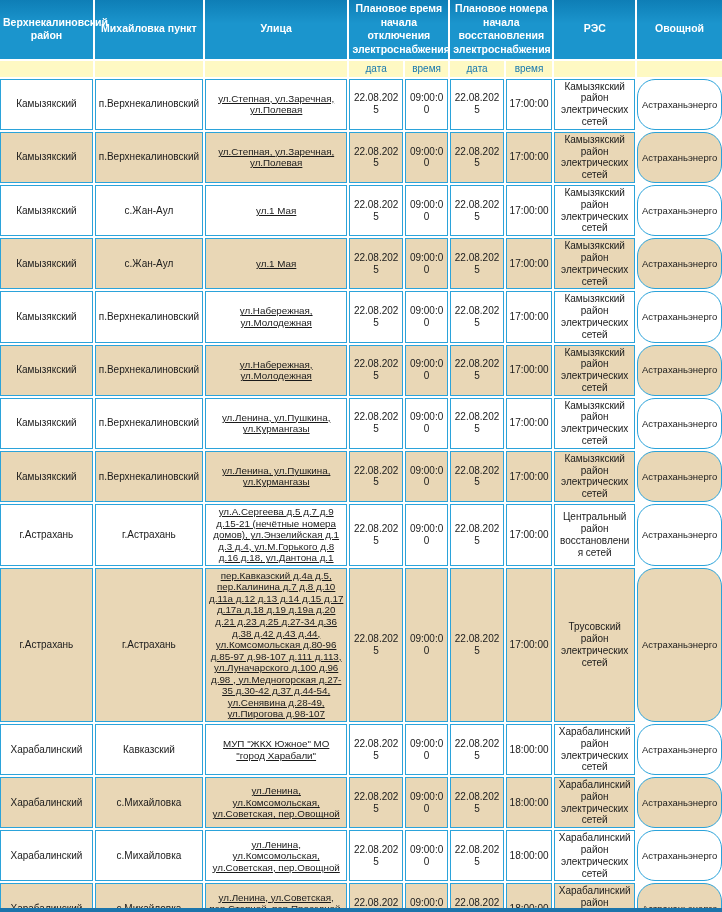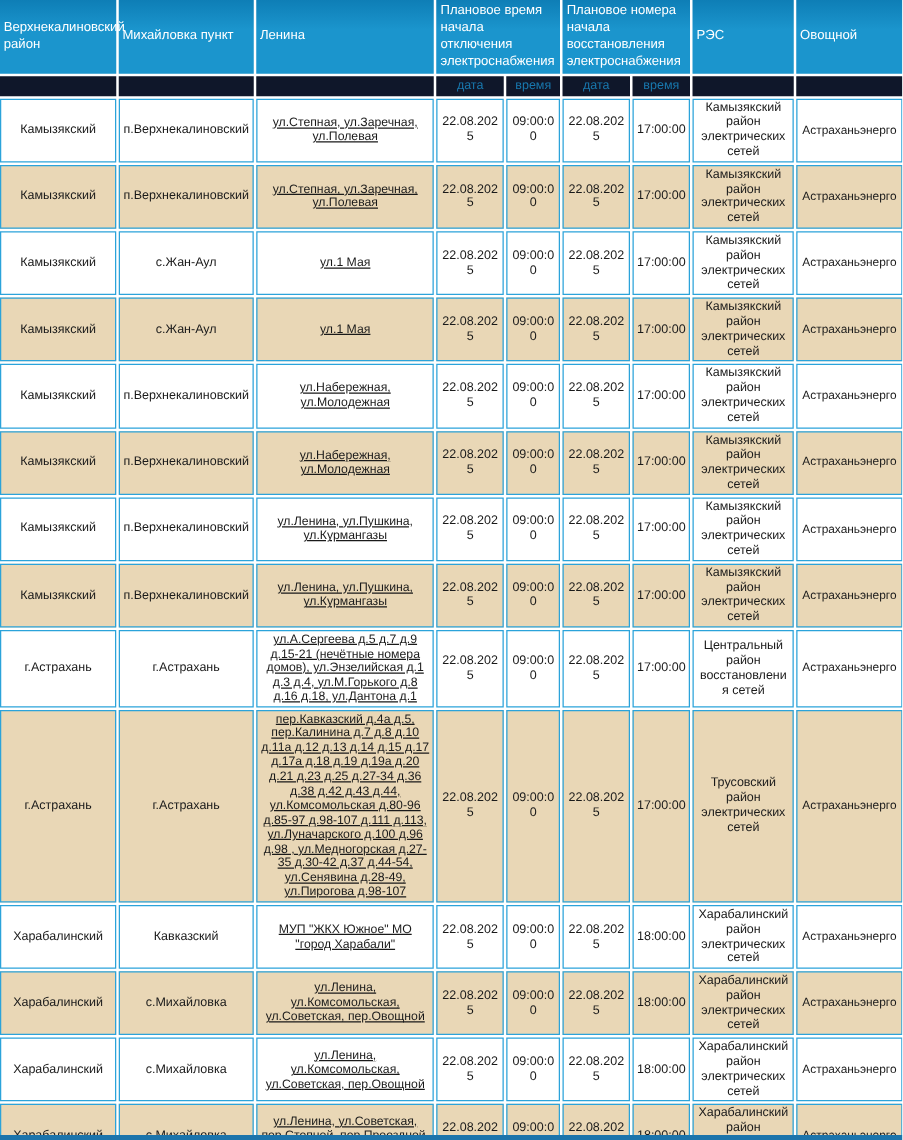--- a/index.html
+++ b/index.html
@@ -6,36 +6,36 @@
   .page{
     width:722px;height:912px;position:relative;overflow:hidden;background:#fff;
     font-family:"Liberation Sans",sans-serif;
   }
   table.outage{
     border-collapse:separate;border-spacing:2px;table-layout:fixed;
     width:726px;margin:-2px 0 0 -2px;
   }
   th.main{
     background:linear-gradient(180deg,#0e7eb6 0%,#1b95cd 40%,#1b95cd 100%);
-    color:#ffffff;font-weight:400;font-size:10.5px;line-height:1.3;
-    height:51px;padding:2px 3px;text-align:left;vertical-align:middle;
+    color:#ffffff;font-weight:700;font-size:10.5px;line-height:1.3;
+    height:51px;padding:2px 3px;text-align:center;vertical-align:middle;
   }
   th.sub{
-    background:#0f172a;color:#1878ae;font-weight:400;font-size:10px;
+    background:#fef9c3;color:#1878ae;font-weight:400;font-size:10px;
     height:14px;padding:1px 2px;text-align:center;vertical-align:middle;
   }
   td{
     border:1px solid #2ba3da;background:#ffffff;
     font-size:10px;color:#1a1a1a;line-height:1.18;
     text-align:center;vertical-align:middle;padding:1px 2px;height:46px;
     word-wrap:break-word;
   }
   tr.shaded td{background:#e9d7b6;}
   td:nth-child(3){font-size:9.8px;text-decoration:underline;}
-  td:nth-child(9){font-size:9.5px;}
+  td:nth-child(9){font-size:9.5px;border-radius:18px;}
   .bottom-bar{
     position:absolute;left:0;bottom:0;width:722px;height:4px;background:#1c74ab;
   }
 </style>
 </head>
 <body>
 
 <div class="page">
   <table class="outage">
     <colgroup>
@@ -46,21 +46,21 @@
         <col style="width:43px">
         <col style="width:53px">
       <col style="width:46px">
         <col style="width:80px">
         <col style="width:84px">
     </colgroup>
     <thead>
       <tr>
         <th class="main">Верхнекалиновский район</th>
         <th class="main">Михайловка пункт</th>
-        <th class="main">Ленина</th>
+        <th class="main">Улица</th>
         <th class="main" colspan="2">Плановое время начала отключения электроснабжения</th>
         <th class="main" colspan="2">Плановое номера начала восстановления электроснабжения</th>
         <th class="main">РЭС</th>
         <th class="main">Овощной</th>
       </tr>
       <tr>
         <th class="sub"></th>
         <th class="sub"></th>
         <th class="sub"></th>
         <th class="sub">дата</th>

